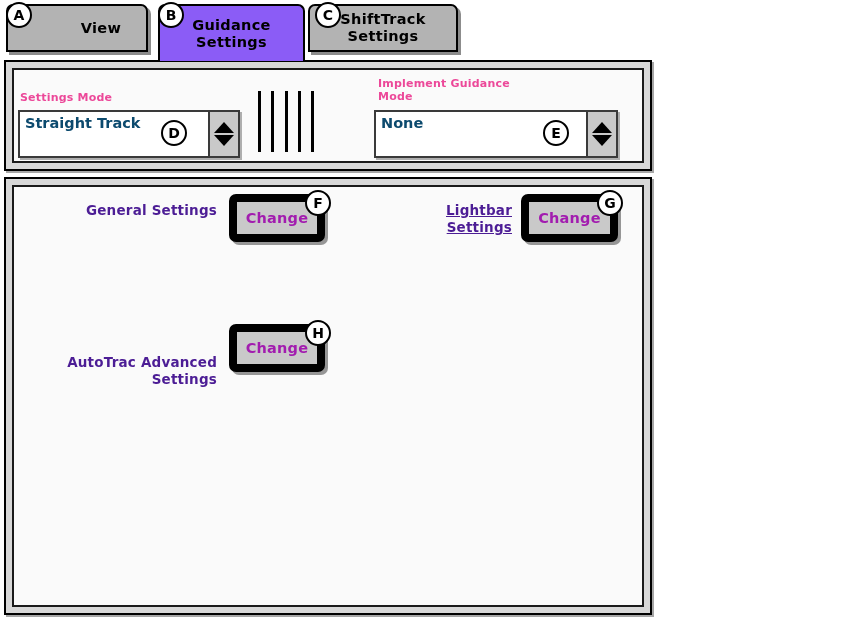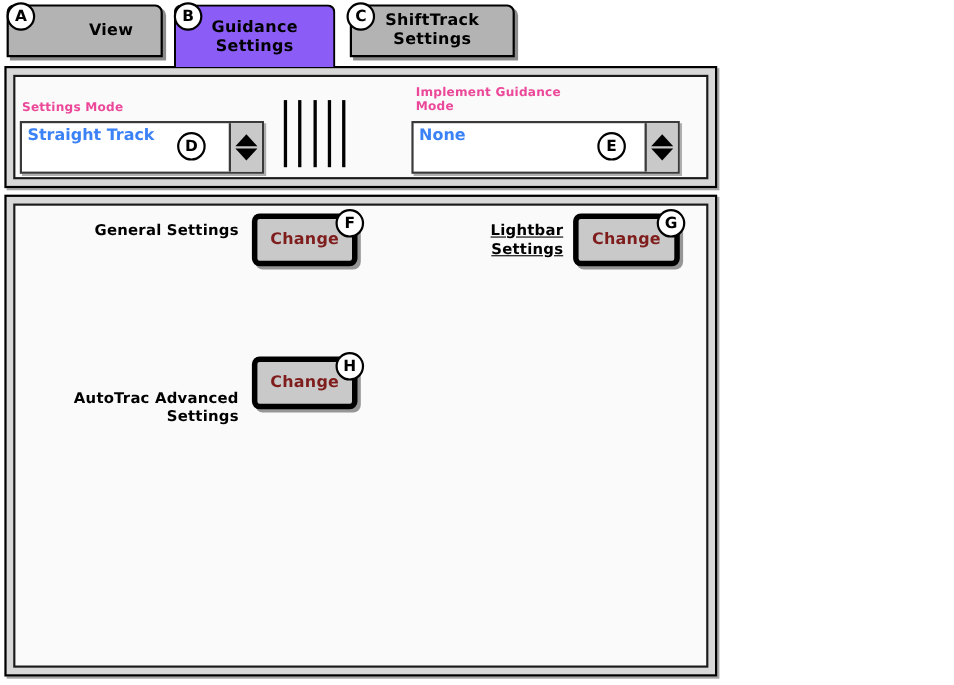--- a/index.html
+++ b/index.html
@@ -66,21 +66,21 @@
     box-shadow: 3px 3px 0 rgba(0,0,0,0.45);
   }
   .tab.active {
     background: #8b5cf6;
     height: 57px;
     border-bottom: none;
     z-index: 10;
   }
   #tab-view      { left: 6px;   width: 142px; padding-left: 48px; }
   #tab-guidance  { left: 158px; width: 147px; }
-  #tab-shifttrack{ left: 318px; width: 150px; justify-content: flex-end; }
+  #tab-shifttrack{ left: 308px; width: 150px; justify-content: flex-end; }
 
   
   .outer-frame {
     position: absolute;
     box-sizing: border-box;
     background: #d8d8d8;
     border: 2px solid #000000;
     box-shadow: 2px 2px 0 rgba(0,0,0,0.35);
   }
   .inner-frame {
@@ -118,21 +118,21 @@
     border: 2px solid #3a3a3a;
     box-shadow: 2px 2px 0 rgba(0,0,0,0.30);
     display: flex;
   }
   .dropdown-value {
     flex: 1 1 auto;
     padding: 4px 6px 0 5px;
     font-family: "DejaVu Sans", sans-serif;
     font-weight: bold;
     font-size: 14.5px;
-    color: #3b82f6;
+    color: #0c4a6e;
     line-height: 1.1;
     white-space: nowrap;
     overflow: hidden;
   }
   .spinner {
     flex: 0 0 auto;
     width: 28px;
     background: #c9c9c9;
     border-left: 2px solid #3a3a3a;
     display: flex;
@@ -169,40 +169,40 @@
     width: 3px;
     height: 100%;
     background: #000000;
   }
 
   
   .btn-change {
     position: absolute;
     box-sizing: border-box;
     background: #c9c9c9;
-    border: 5px solid #000000;
+    border: 8px solid #000000;
     border-radius: 7px;
     box-shadow: 3px 3px 0 rgba(0,0,0,0.40);
     display: flex;
     align-items: center;
     justify-content: center;
     font-family: "DejaVu Sans", sans-serif;
     font-weight: bold;
     font-size: 14.5px;
-    color: #7f1d1d;
+    color: #a21caf;
     letter-spacing: 0.2px;
   }
 
   
   .row-caption {
     position: absolute;
     font-family: "DejaVu Sans", sans-serif;
     font-weight: bold;
     font-size: 13.5px;
-    color: #000000;
+    color: #4c1d95;
     line-height: 1.25;
     white-space: pre-line;
     letter-spacing: 0.2px;
   }
 </style>
 </head>
 <body>
 
 <div id="tabs">
 

